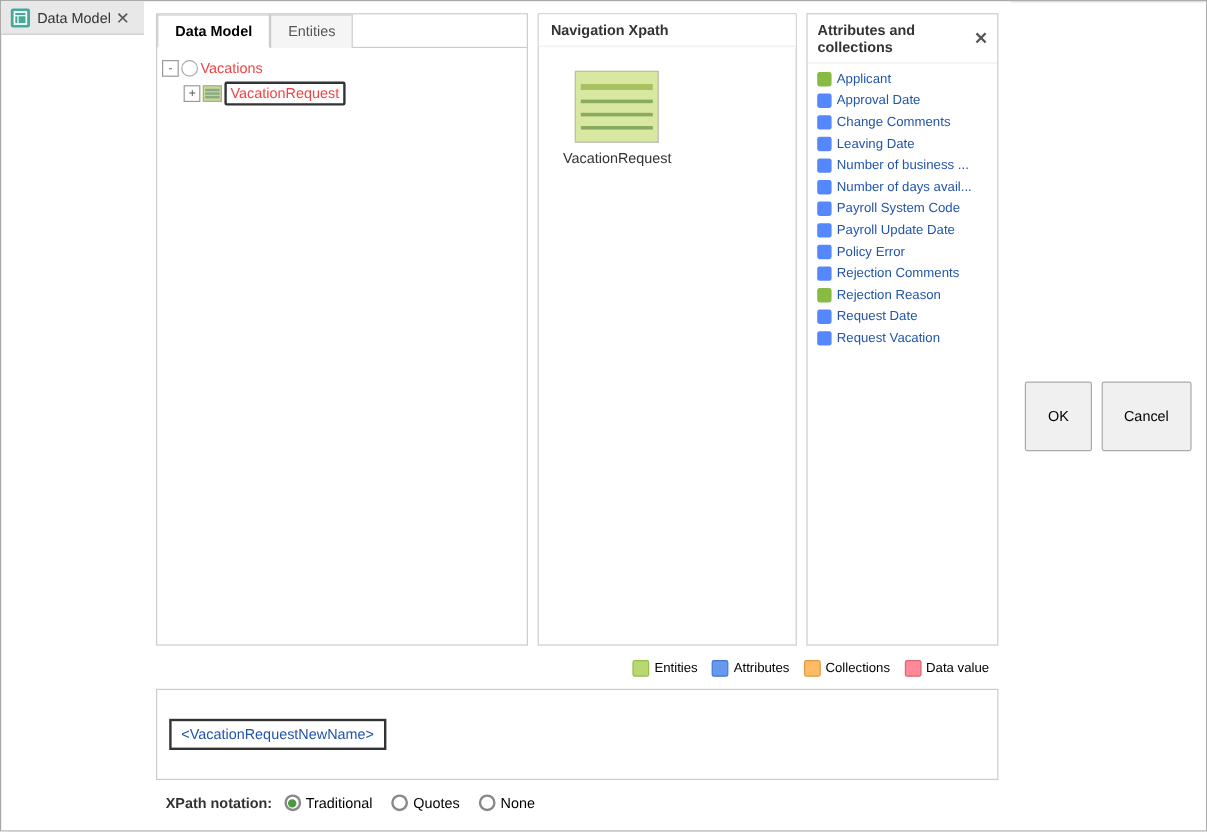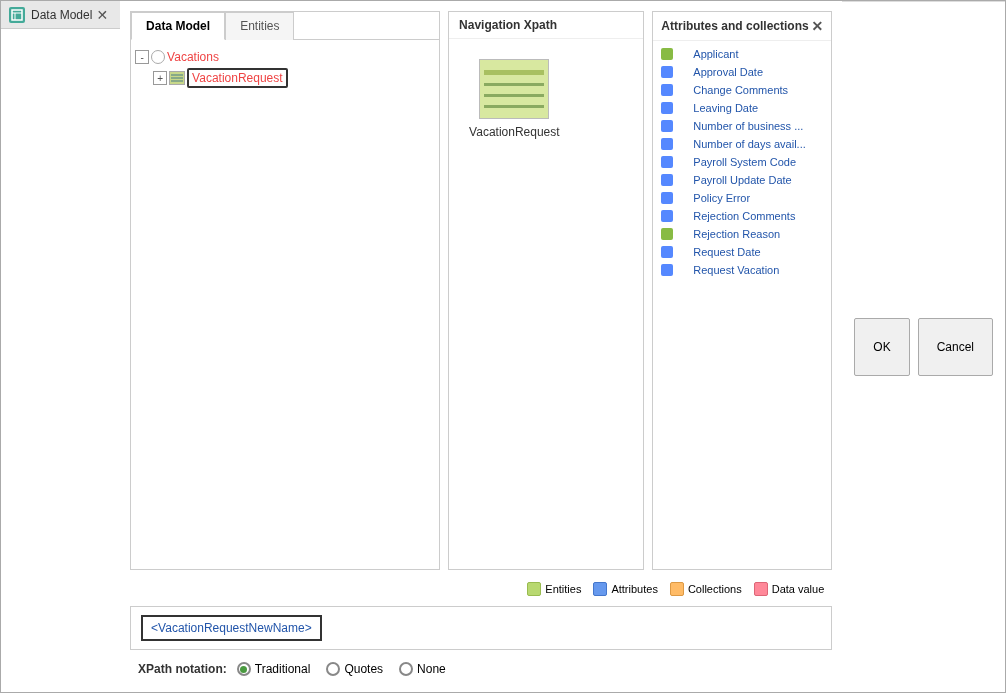--- a/index.html
+++ b/index.html
@@ -202,21 +202,21 @@
       background: #a8c060;
       width: 100%;
     }
     .entity-label {
       font-size: 12px;
       color: #333;
     }
 
     
     .attr-panel {
-      width: 180px;
+      width: 160px;
       border: 1px solid #ccc;
       background: #fff;
       display: flex;
       flex-direction: column;
     }
     .attr-header {
       display: flex;
       align-items: center;
       justify-content: space-between;
       padding: 6px 8px;
@@ -231,21 +231,21 @@
       color: #555;
     }
     .attr-list {
       flex: 1;
       overflow-y: auto;
       padding: 4px 0;
     }
     .attr-item {
       display: flex;
       align-items: center;
-      gap: 20px;
+      gap: 4px;
       padding: 3px 8px;
       cursor: pointer;
       font-size: 11px;
       color: #2255aa;
     }
     .attr-dot {
       width: 12px;
       height: 12px;
       flex-shrink: 0;
       border-radius: 2px;
@@ -277,21 +277,21 @@
       border-radius: 2px;
     }
     .leg-green { background: #b8d870; border: 1px solid #99bb50; }
     .leg-blue { background: #6699ee; border: 1px solid #4477cc; }
     .leg-orange { background: #ffbb66; border: 1px solid #dd9944; }
     .leg-pink { background: #ff8899; border: 1px solid #dd6677; }
 
     .xpath-input-area {
       border: 1px solid #ccc;
       margin: 0;
-      padding: 8px 10px;
+      padding: 24px 10px;
       background: #fff;
       min-height: 40px;
     }
     .xpath-value {
       font-size: 12px;
       color: #2255aa;
       border: 2px solid #333;
       display: inline-block;
       padding: 4px 8px;
     }

